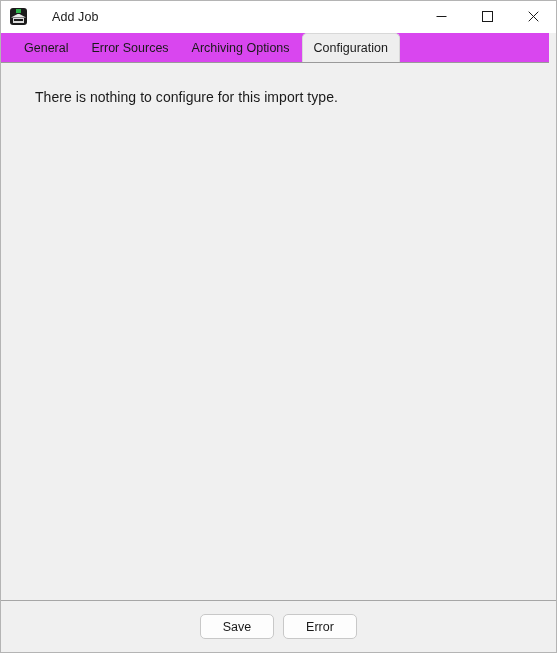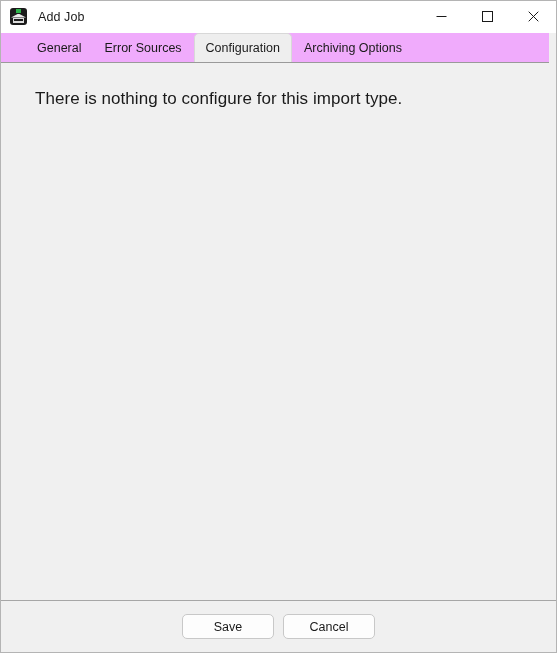--- a/index.html
+++ b/index.html
@@ -33,21 +33,21 @@
     flex: 0 0 31px;
     background: #ffffff;
     display: flex;
     align-items: center;
     border-bottom: 1px solid #ffffff;
   }
   .title-left {
     display: flex;
     align-items: center;
     padding-left: 9px;
-    gap: 11px;
+    gap: 25px;
   }
   .app-icon {
     width: 17px;
     height: 17px;
     border-radius: 3px;
     background: #1b1b1b;
     position: relative;
     flex: 0 0 17px;
     overflow: hidden;
   }
@@ -116,26 +116,26 @@
     height: 31px;
     position: relative;
     background: #f0f0f0;
   }
   .tabstrip {
     position: absolute;
     left: 0;
     top: 0;
     width: 548px;
     height: 30px;
-    background: #f0abfc;
+    background: #d946ef;
     border-bottom: 1px solid #9a9a9a;
     box-sizing: border-box;
     display: flex;
     align-items: flex-end;
-    padding-left: 25px;
+    padding-left: 12px;
   }
   .tab {
     height: 29px;
     display: flex;
     align-items: center;
     padding: 0 11px;
     font-size: 12.5px;
     color: #1a1a1a;
     background: transparent;
     border: none;
@@ -155,39 +155,39 @@
   .content {
     flex: 1 1 auto;
     background: #f0f0f0;
     position: relative;
     overflow: hidden;
   }
   .content-message {
     position: absolute;
     left: 34px;
     top: 25px;
-    font-size: 17px;
+    font-size: 14px;
     color: #1a1a1a;
     letter-spacing: 0.05px;
   }
 
   
   .footer {
     flex: 0 0 52px;
     height: 52px;
     background: #f0f0f0;
     border-top: 1px solid #a6a6a6;
     display: flex;
     align-items: center;
     justify-content: center;
     gap: 9px;
     box-sizing: border-box;
   }
   .btn {
-    width: 92px;
+    width: 74px;
     height: 25px;
     box-sizing: border-box;
     background: #fdfdfd;
     border: 1px solid #c8c8c8;
     border-radius: 5px;
     font-size: 12.5px;
     color: #1a1a1a;
     font-family: "Liberation Sans", sans-serif;
     display: flex;
     align-items: center;
@@ -233,27 +233,27 @@
             </svg>
         </span>
       </button>
     </div>
   </div>
 
   <div class="tabstrip-wrap">
     <div class="tabstrip">
       <button class="tab">General</button>
       <button class="tab">Error Sources</button>
+      <button class="tab">Archiving Options</button>
       <button class="tab selected">Configuration</button>
-      <button class="tab">Archiving Options</button>
     </div>
   </div>
 
   <div class="content">
     <div class="content-message">There is nothing to configure for this import type.</div>
   </div>
 
   <div class="footer">
     <button class="btn">Save</button>
-    <button class="btn">Cancel</button>
+    <button class="btn">Error</button>
   </div>
 
 </div>
 
 </body></html>

